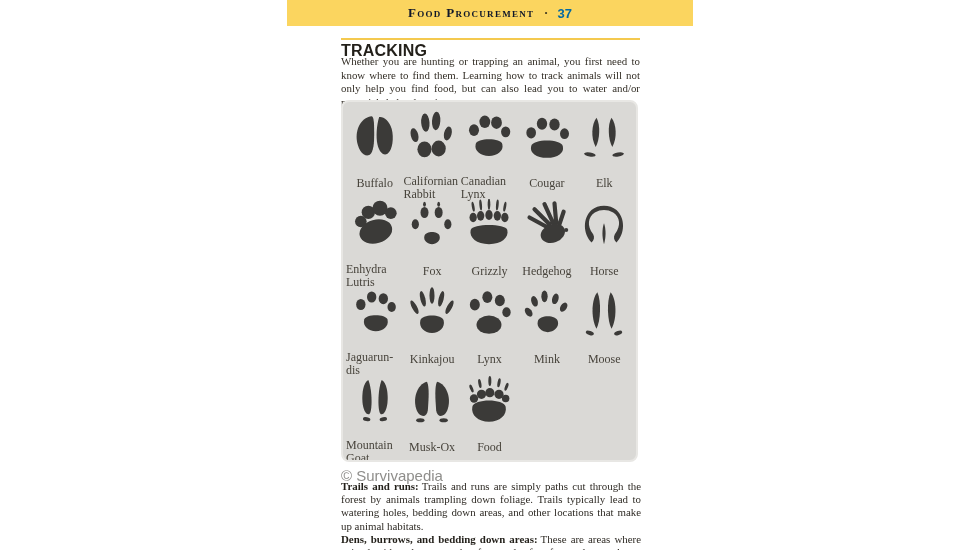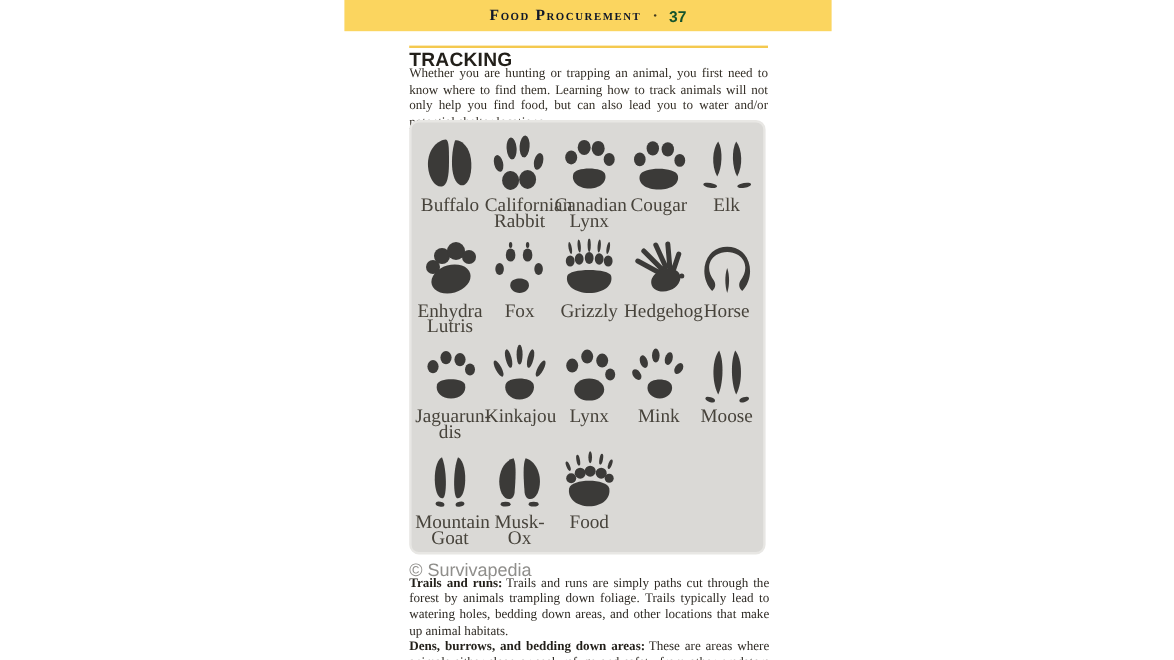--- a/index.html
+++ b/index.html
@@ -11,21 +11,21 @@
     position:absolute; left:287px; top:0; width:406px; height:26px;
     background:#FBD55F; display:flex; align-items:center; justify-content:center; gap:10px;
   }
   .hdr-title {
     font-family:"Liberation Serif", serif; font-variant:small-caps; font-weight:600;
     letter-spacing:1.3px; font-size:13px; color:#0f172a;
   }
   .hdr-sep { font-size:9px; color:#413A20; }
   .hdr-num {
     font-family:"Liberation Sans", sans-serif; font-weight:bold;
-    font-size:13px; color:#14532d;
+    font-size:13px; color:#0369a1;
   }
   .rule { position:absolute; left:341px; top:38px; width:299px; height:2px; background:#F4C94F; }
   .heading {
     position:absolute; left:341px; top:42px; margin:0;
     font-family:"Liberation Sans", sans-serif; font-weight:bold;
     font-size:16px; color:#221F19; letter-spacing:0.2px;
   }
   .intro {
     position:absolute; left:341px; top:55px; width:299px; margin:0;
     font-size:10.9px; line-height:13.6px; text-align:justify; color:#332E26;
@@ -33,22 +33,22 @@
   .figure {
     position:absolute; left:341px; top:100px; width:297px; height:362px;
     background:#DAD9D6; border:2px solid #E8E7E4; border-radius:8px;
     box-sizing:border-box; overflow:hidden;
   }
   .grid { display:grid; grid-template-columns:repeat(5,1fr); padding:8px 3px 0; }
   .cell { display:flex; flex-direction:column; align-items:center; height:88px; }
   .ticon { height:54px; display:flex; align-items:center; justify-content:center; }
   .ticon svg { width:50px; height:52px; display:block; }
   .tlabel {
-    font-size:16px; line-height:12.5px; color:#47433B; text-align:center;
-    margin-top:2px; max-width:58px;
+    font-size:12px; line-height:12.5px; color:#47433B; text-align:left;
+    margin-top:13px; max-width:58px;
   }
   .credit {
     position:absolute; left:341px; top:467px;
     font-family:"Liberation Sans", sans-serif; font-size:15px; color:#8F8E8B;
   }
   .bodytext { position:absolute; left:341px; top:480px; width:300px; }
   .bodytext p {
     margin:0; font-size:10.9px; line-height:13.2px;
     text-align:justify; color:#2E2A24;
   }

